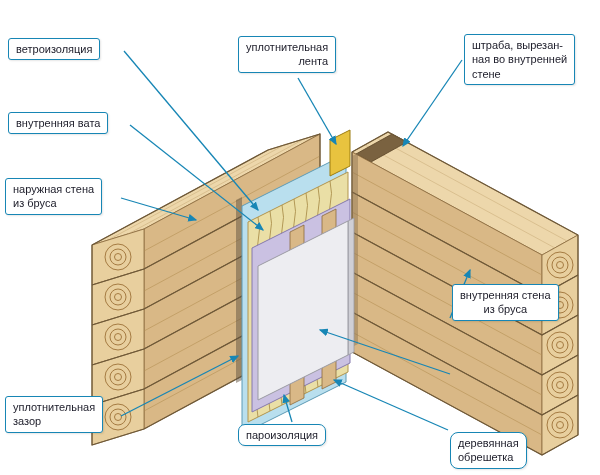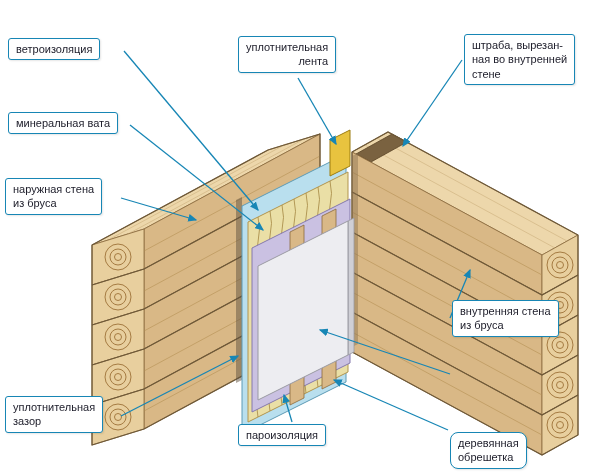--- a/index.html
+++ b/index.html
@@ -162,29 +162,29 @@
     <line class="leader" x1="298" y1="78" x2="336" y2="144" marker-end="url(#arr)"></line>
     <line class="leader" x1="462" y1="60" x2="403" y2="146" marker-end="url(#arr)"></line>
     <line class="leader" x1="450" y1="318" x2="470" y2="270" marker-end="url(#arr)"></line>
     <line class="leader" x1="450" y1="374" x2="320" y2="330" marker-end="url(#arr)"></line>
     <line class="leader" x1="448" y1="430" x2="334" y2="380" marker-end="url(#arr)"></line>
     <line class="leader" x1="292" y1="422" x2="284" y2="395" marker-end="url(#arr)"></line>
   </g>
 </svg>
 
 <div class="label" style="left:8px;top:38px;">ветроизоляция</div>
-<div class="label" style="left:8px;top:112px;">минеральная вата</div>
+<div class="label" style="left:8px;top:112px;">внутренняя вата</div>
 <div class="label" style="left:5px;top:178px;">наружная стена
 из бруса</div>
 <div class="label" style="left:5px;top:396px;">уплотнительная
 зазор</div>
 <div class="label" style="left:238px;top:36px;text-align:right;">уплотнительная
 лента</div>
 <div class="label" style="left:464px;top:34px;">штраба, вырезан-
 ная во внутренней
 стене</div>
-<div class="label" style="left:452px;top:300px;">внутренняя стена
+<div class="label" style="left:452px;top:284px;text-align:center;">внутренняя стена
 из бруса</div>
 <div class="label" style="left:450px;top:432px;border-radius:8px;">деревянная
 обрешетка</div>
-<div class="label" style="left:238px;top:424px;">пароизоляция</div>
+<div class="label" style="left:238px;top:424px;border-radius:7px;">пароизоляция</div>
 
 </div>
 
 </body></html>

